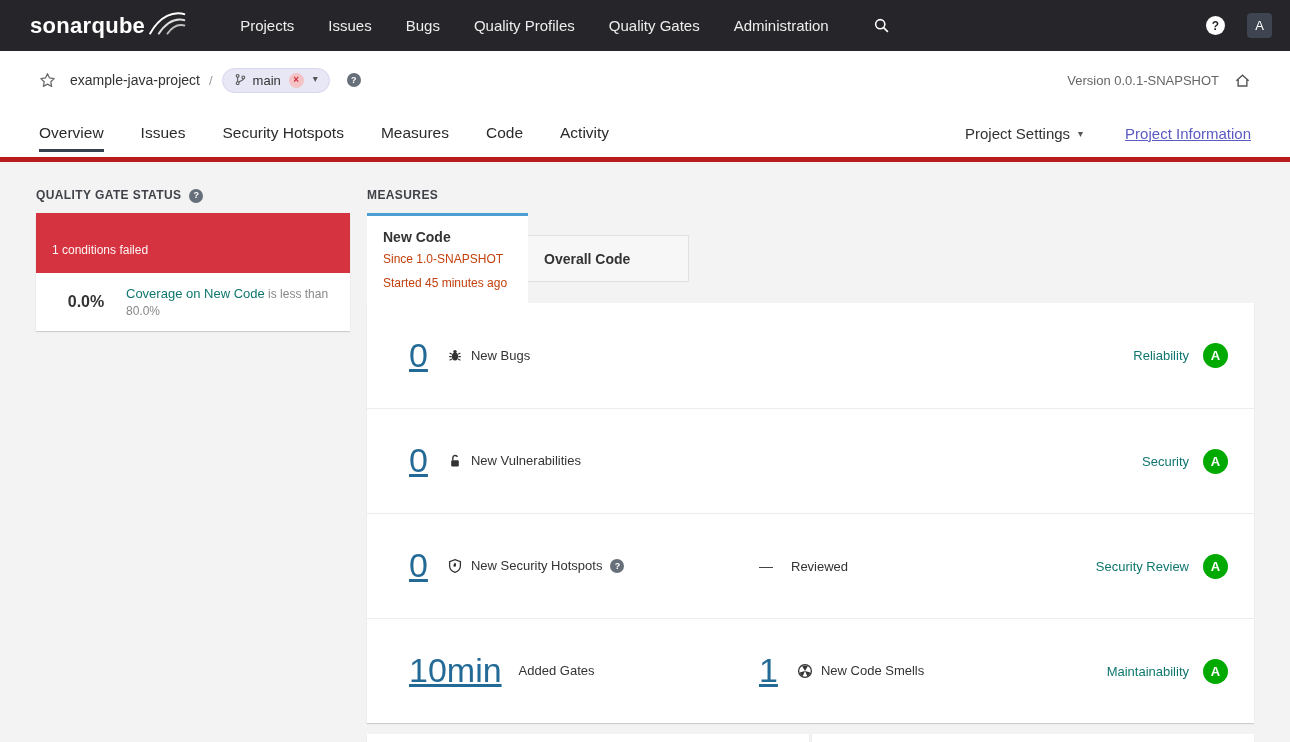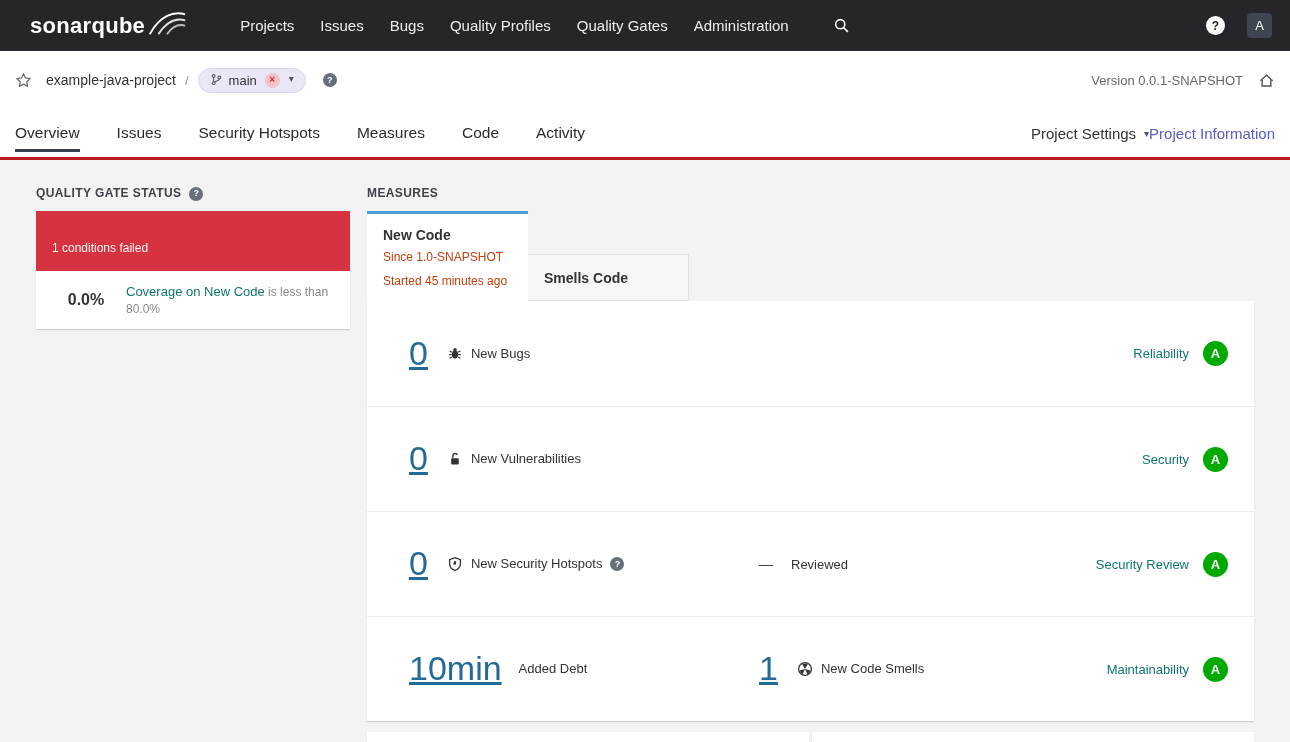--- a/index.html
+++ b/index.html
@@ -4,29 +4,29 @@
 <style>
   *{box-sizing:border-box;margin:0;padding:0}
   html,body{width:1290px;height:742px;overflow:hidden}
   body{font-family:"Liberation Sans","DejaVu Sans",sans-serif;background:#f3f3f3}
 
   
   .topnav{height:51px;background:#26262a;display:flex;align-items:center;padding:0 18px 0 30px;color:#fff}
   .brand{display:flex;align-items:flex-start;cursor:pointer}
   .brand-text{font-size:22px;font-weight:600;letter-spacing:.3px;line-height:26px}
   .brand-swoosh{margin-left:3px;margin-top:-3px;display:flex}
-  .nav-items{display:flex;gap:26px;margin-left:54px;font-size:15px;color:#ededed}
+  .nav-items{display:flex;gap:34px;margin-left:54px;font-size:15px;color:#ededed}
   .nav-item{cursor:pointer;white-space:nowrap}
   .search-btn{margin-left:44px;cursor:pointer;display:flex;align-items:center}
   .topnav-right{margin-left:auto;display:flex;align-items:center;gap:22px}
   .help-top{width:19px;height:19px;border-radius:50%;background:#fff;color:#26262a;font-size:12px;font-weight:700;display:flex;align-items:center;justify-content:center;cursor:pointer}
   .avatar{width:25px;height:25px;border-radius:4px;background:#3e4550;color:#fff;font-size:13px;display:flex;align-items:center;justify-content:center;cursor:pointer}
 
   
-  .project-header{background:#fff;border-bottom:3px solid #b91c1c;padding:0 15px}
+  .project-header{background:#fff;border-bottom:5px solid #b91c1c;padding:0 39px}
   .breadcrumb-row{display:flex;align-items:center;height:58px}
   .star-icon{display:flex;cursor:pointer}
   .project-name{margin-left:14px;font-size:14px;color:#333;cursor:pointer}
   .crumb-sep{margin:0 9px;color:#999;font-size:13px}
   .branch-pill{display:flex;align-items:flex-start;background:#e8e7f6;border:1px solid #d8d6ee;border-radius:14px;padding:4px 11px;cursor:pointer}
   .branch-icon{display:flex}
   .branch-name{font-size:13px;color:#333;margin-left:6px}
   .qg-x{width:15px;height:15px;border-radius:50%;background:#f3c3c6;color:#cf2c39;font-size:10px;font-weight:700;display:flex;align-items:center;justify-content:center;margin-left:8px;line-height:1}
   .pill-chevron{margin-left:9px;color:#555;font-size:10px}
   .help-circle{width:14px;height:14px;border-radius:50%;background:#67707a;color:#fff;font-size:9px;font-weight:700;display:inline-flex;align-items:center;justify-content:center;cursor:pointer;flex-shrink:0}
@@ -34,41 +34,41 @@
   .breadcrumb-right{margin-left:auto;display:flex;align-items:center;gap:15px}
   .version-text{font-size:13px;color:#666}
   .home-icon{cursor:pointer;display:flex}
 
   .tabs-row{display:flex;align-items:center;height:48px}
   .tab{font-size:15.5px;color:#2b2b2b;margin-right:37px;cursor:pointer;height:100%;display:flex;align-items:center;position:relative}
   .tab.active::after{content:"";position:absolute;left:0;right:0;bottom:5px;height:3px;background:#36404e}
   .tabs-right{margin-left:auto;display:flex;align-items:center}
   .project-settings{font-size:15px;color:#333;cursor:pointer;display:flex;align-items:center;gap:8px}
   .settings-chevron{font-size:10px;color:#555}
-  .project-info{font-size:15px;color:#5a5ac2;cursor:pointer}
+  .project-info{margin-left:42px;font-size:15px;color:#5a5ac2;text-decoration:underline;cursor:pointer}
 
   
   .content{display:flex;padding:26px 36px 0;gap:17px}
   .left-col{width:314px;flex-shrink:0}
   .right-col{flex:1;min-width:0}
   .section-heading{font-size:12px;font-weight:700;color:#3f4248;letter-spacing:.4px;line-height:15px;display:flex;align-items:center;gap:8px;height:15px}
 
   
   .qg-status-card{margin-top:10px;box-shadow:0 1px 1px rgba(0,0,0,.15)}
   .qg-failed{background:#d4333f;color:#fff;padding:18px 16px 16px}
   .qg-failed-title{font-size:24px;font-weight:700;line-height:26px}
   .qg-failed-sub{font-size:12px;margin-top:12px;line-height:14px;opacity:.95}
   .qg-condition{background:#fff;display:flex;align-items:center;padding:12px 14px;min-height:58px}
   .qg-cond-value{font-size:16px;font-weight:600;color:#333;width:72px;text-align:center;flex-shrink:0}
   .qg-cond-text{font-size:12px;line-height:1.35;padding-left:4px}
   .qg-cond-metric{color:#0f766e;font-size:13px;cursor:pointer}
   .qg-cond-detail{color:#888;font-size:12px}
 
   
-  .measures-tabs{display:flex;margin-top:10px;align-items:flex-end}
+  .measures-tabs{display:flex;margin-top:10px;align-items:center}
   .mtab{width:161px;cursor:pointer}
   .mtab.active{background:#fff;border-top:3px solid #4b9fd5;padding:13px 16px}
   .mtab.inactive{background:#f7f7f7;border:1px solid #e1e1e1;border-left:none;padding:15px 16px 13px}
   .mtab-title{font-size:14px;font-weight:700;color:#333;line-height:17px}
   .mtab-sub{font-size:12px;color:#c2410c;margin-top:6px;line-height:14px}
   .mtab-sub + .mtab-sub{margin-top:10px}
 
   .measures-panel{background:#fff;box-shadow:0 1px 1px rgba(0,0,0,.15)}
   .m-row{display:flex;align-items:center;height:105px;padding:0 26px 0 42px;border-top:1px solid #ececec}
   .m-row:first-child{border-top:none}
@@ -198,21 +198,21 @@
       <span>MEASURES</span>
     </div>
 
     <div class="measures-tabs">
       <div class="mtab active">
         <div class="mtab-title">New Code</div>
         <div class="mtab-sub">Since 1.0-SNAPSHOT</div>
         <div class="mtab-sub">Started 45 minutes ago</div>
       </div>
       <div class="mtab inactive">
-        <div class="mtab-title">Smells Code</div>
+        <div class="mtab-title">Overall Code</div>
       </div>
     </div>
 
     <div class="measures-panel">
 
       <div class="m-row">
         <div class="m-col-left">
           <span class="m-number">0</span>
           <span class="m-icon">
             <svg width="16" height="16" viewBox="0 0 16 16">
@@ -264,21 +264,21 @@
         </div>
         <div class="m-col-right">
           <span class="m-category">Security Review</span>
           <span class="rating-badge">A</span>
         </div>
       </div>
 
       <div class="m-row">
         <div class="m-col-left">
           <span class="m-number">10min</span>
-          <span class="m-debt-label">Added Debt</span>
+          <span class="m-debt-label">Added Gates</span>
         </div>
         <div class="m-col-mid">
           <span class="m-number">1</span>
           <span class="m-icon">
             <svg width="16" height="16" viewBox="0 0 16 16">
               <circle cx="8" cy="8" r="6.4" fill="none" stroke="#333" stroke-width="1.3"></circle>
               <path d="M8 8 L5.2 3.2 A5.6 5.6 0 0 1 10.8 3.2 Z" fill="#333"></path>
               <path d="M8 8 L13.3 9.4 A5.6 5.6 0 0 1 10.4 13.2 Z" fill="#333"></path>
               <path d="M8 8 L5.6 13.2 A5.6 5.6 0 0 1 2.7 9.4 Z" fill="#333"></path>
             </svg>

